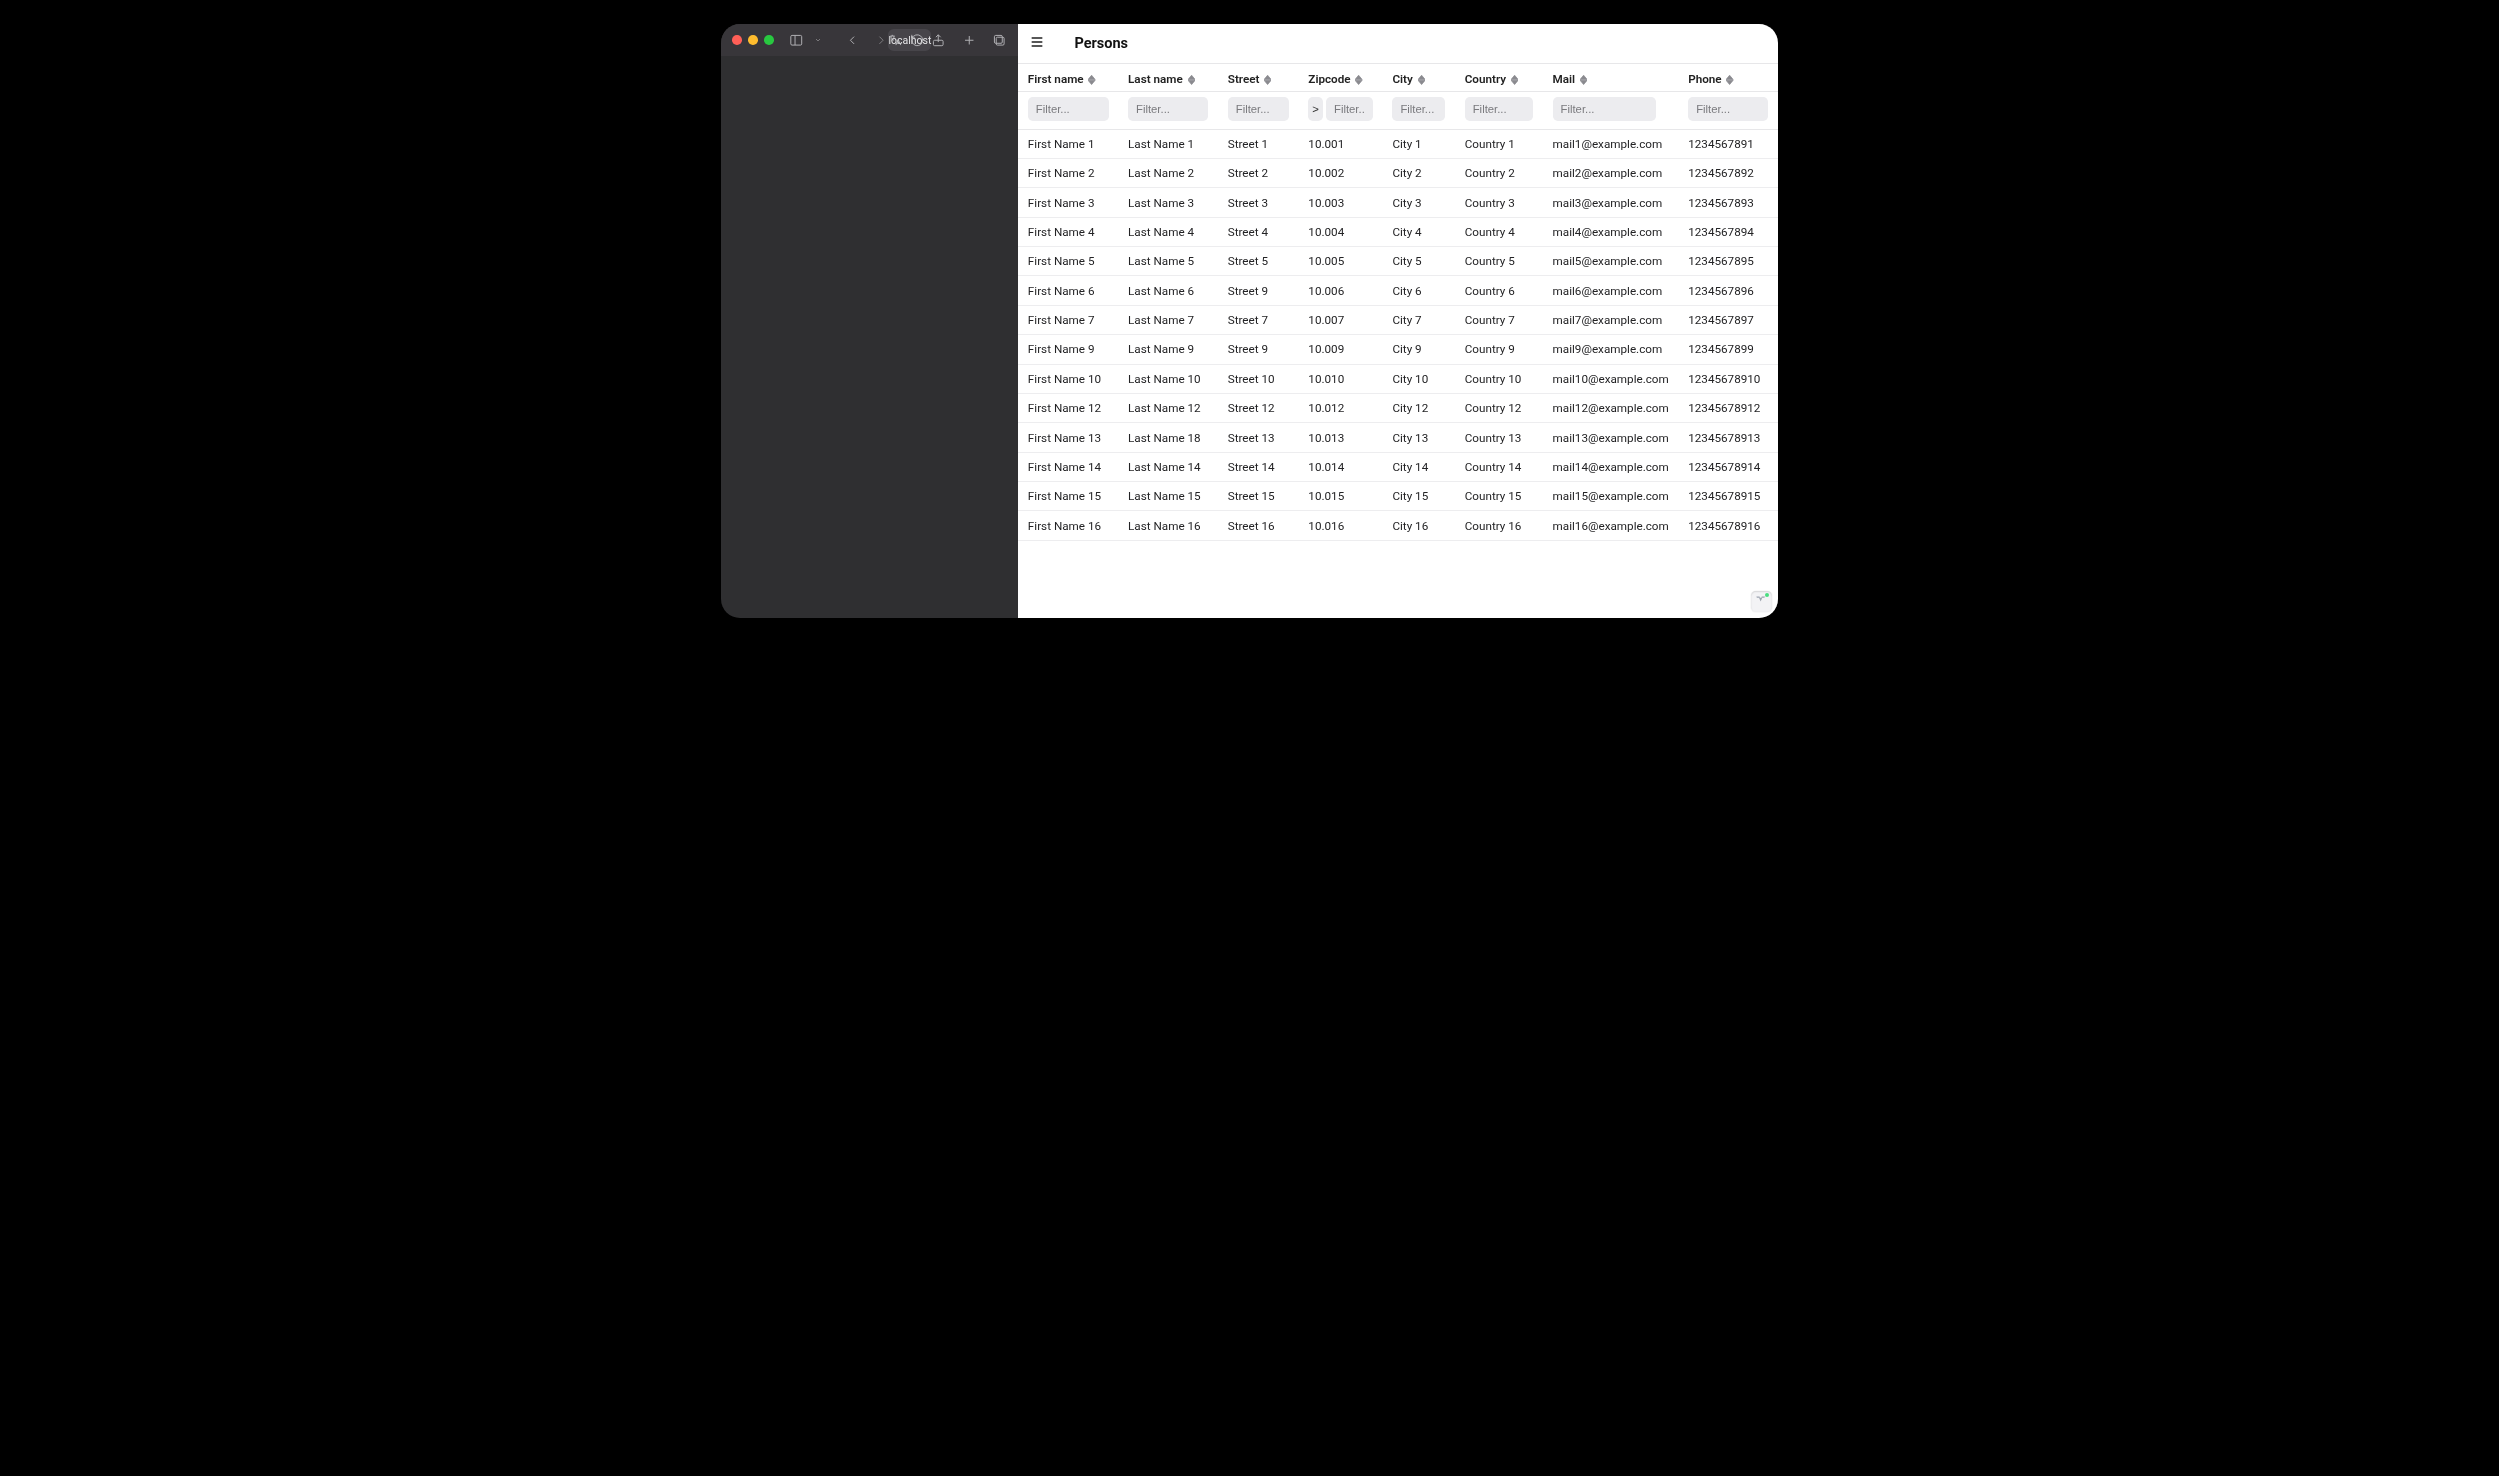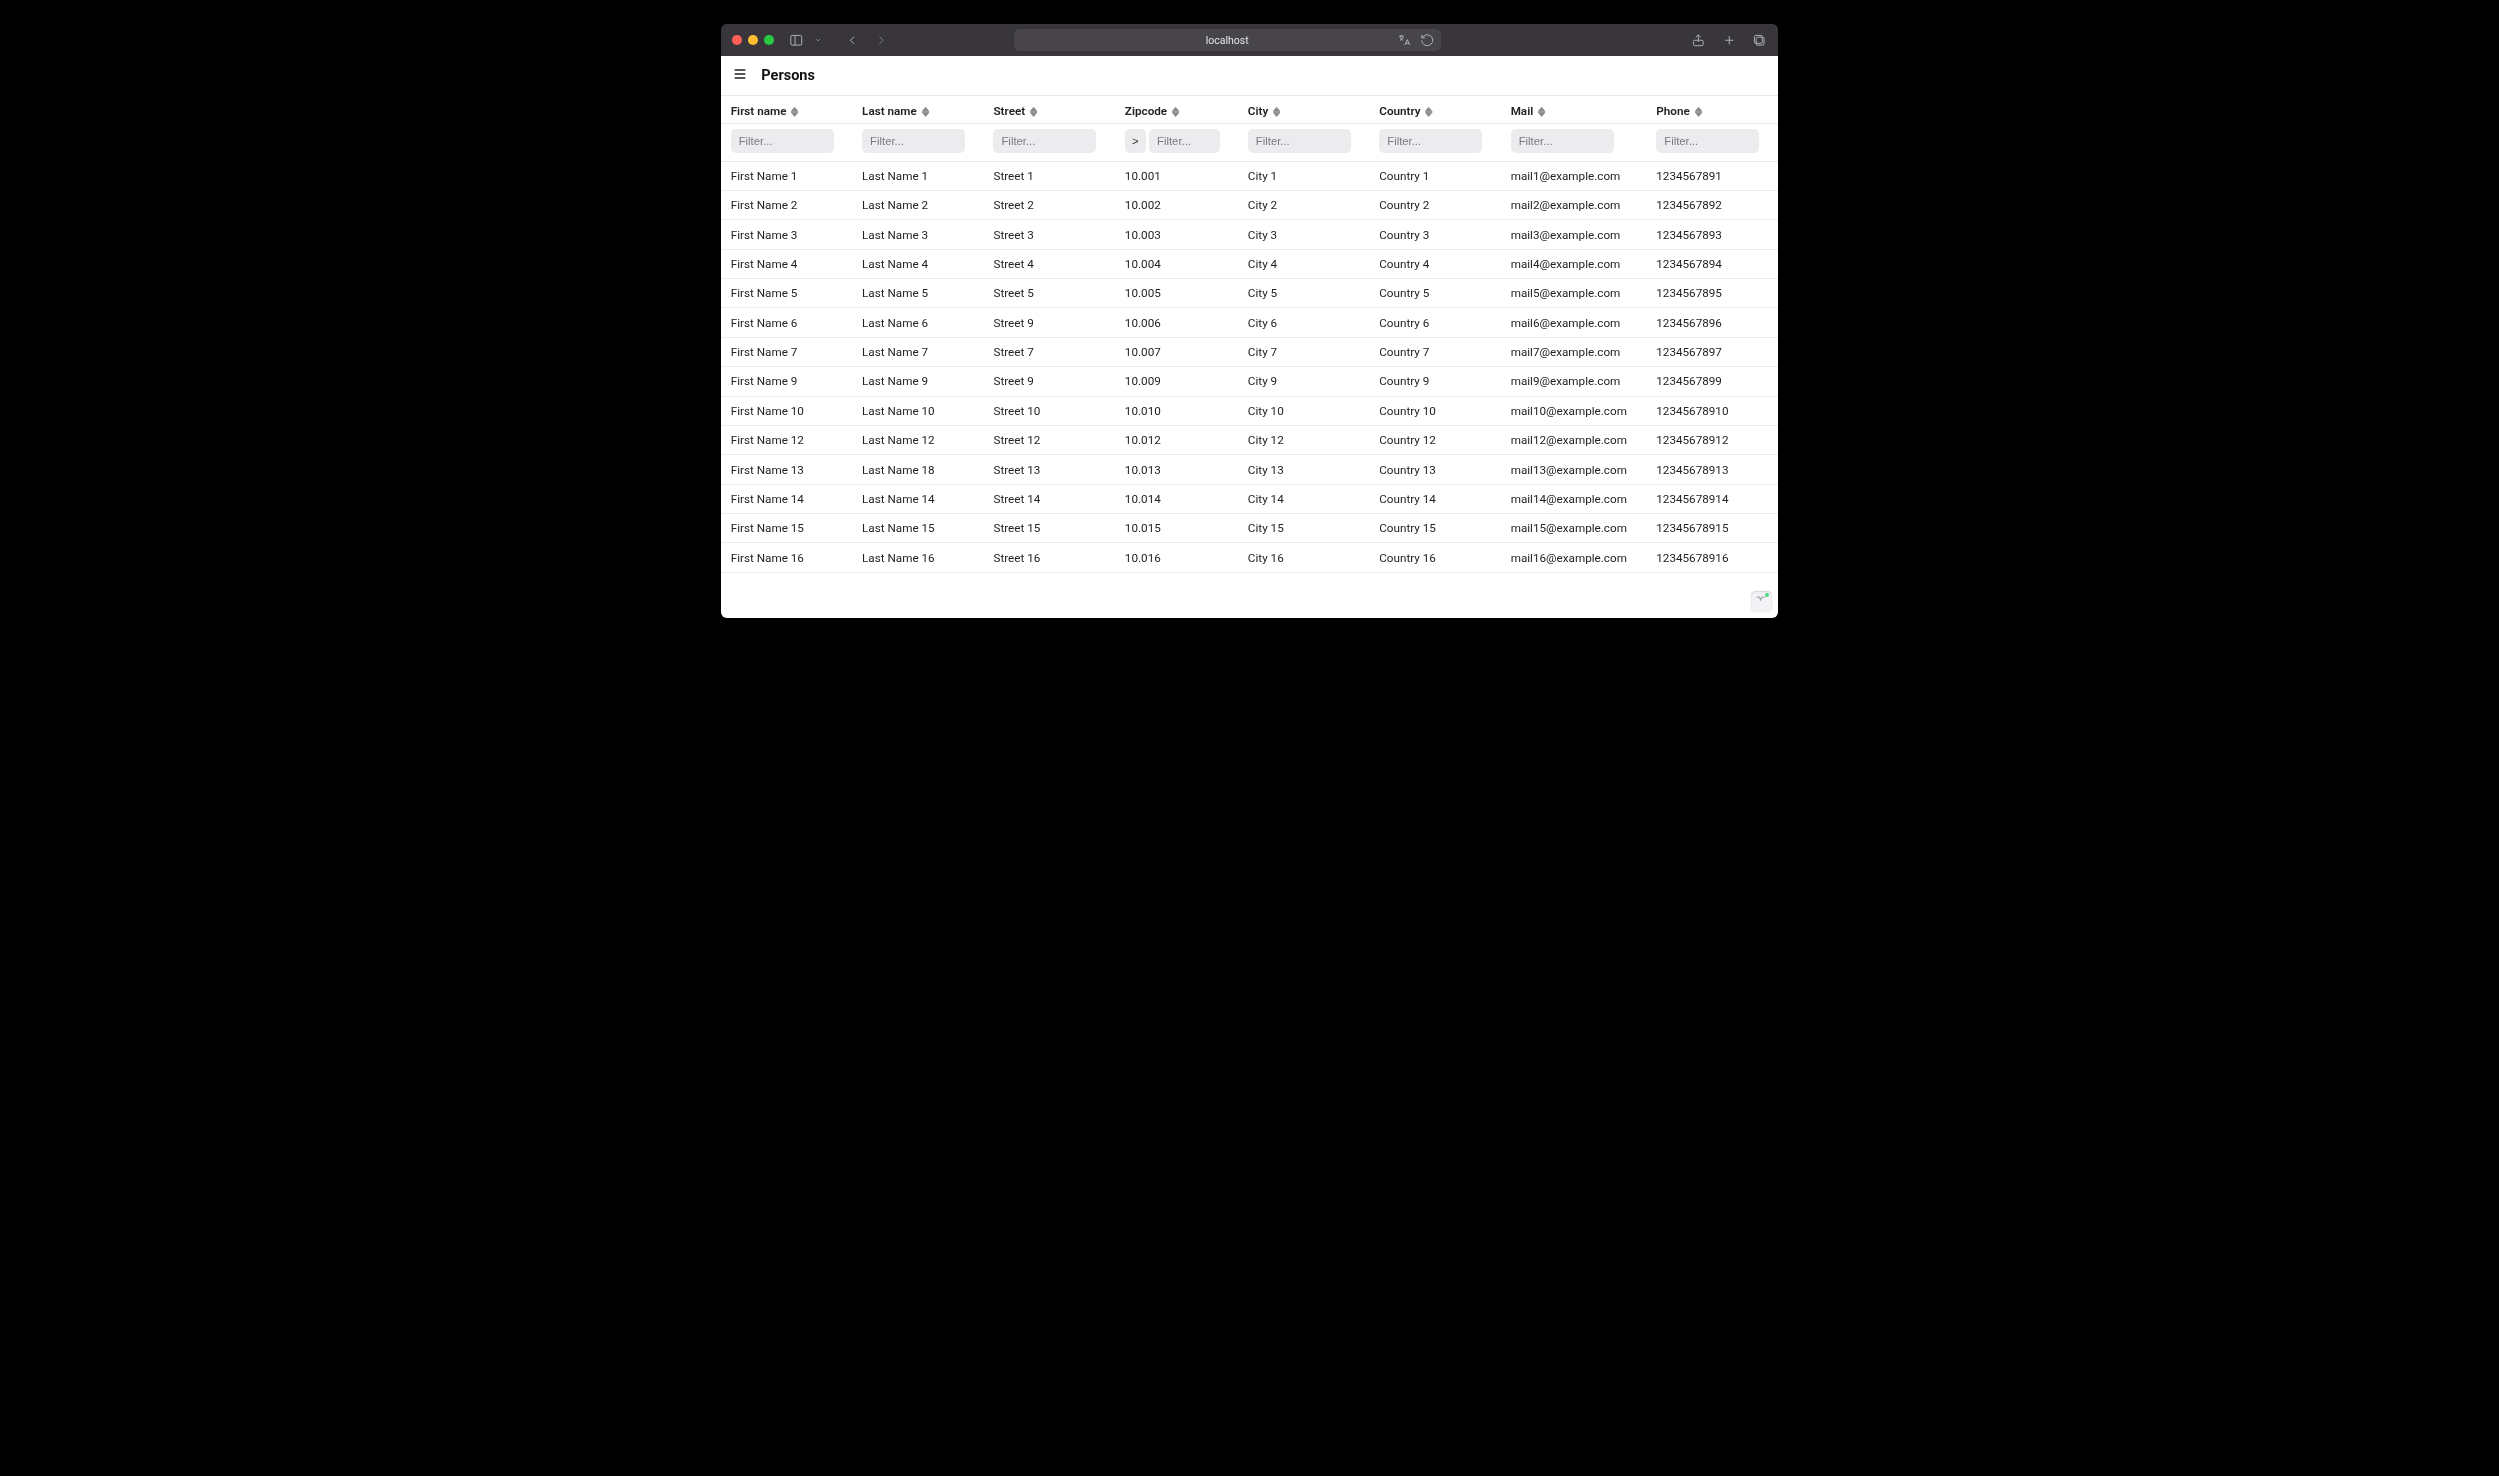--- a/index.html
+++ b/index.html
@@ -11,25 +11,25 @@
     align-items: flex-start;
     justify-content: center;
     padding: 24px 48px 40px 48px;
   }
 
   .window {
     width: 100%;
     max-width: 1057px;
     height: 594px;
     background: #2f2f31;
-    border-radius: 6px;
+    border-radius: 19px;
     overflow: hidden;
     box-shadow: 0 16px 48px rgba(0,0,0,.8);
     display: flex;
-    flex-direction: column;
+    flex-direction: row;
     position: relative;
   }
 
   
   .titlebar {
     height: 32px;
     background: #38363a;
     display: flex;
     align-items: center;
     padding: 0 11.3px;
@@ -74,21 +74,21 @@
     display:flex;
     flex-direction:column;
     overflow:hidden;
   }
 
   .app-header{
     height:39px;
     display:flex;
     align-items:center;
     padding:0 11.3px;
-    gap:13px;
+    gap:29px;
     border-bottom:0.8px solid rgba(0,0,0,.0);
   }
   .hamburger svg{width:16px;height:16px;stroke:#1f1f1f;stroke-width:2;}
   .page-title{font-size:14.5px;font-weight:700;color:#111;}
 
   .table-wrap{
     flex:1;
     overflow:auto;
     border-top:0.8px solid #e7e7e9;
   }

